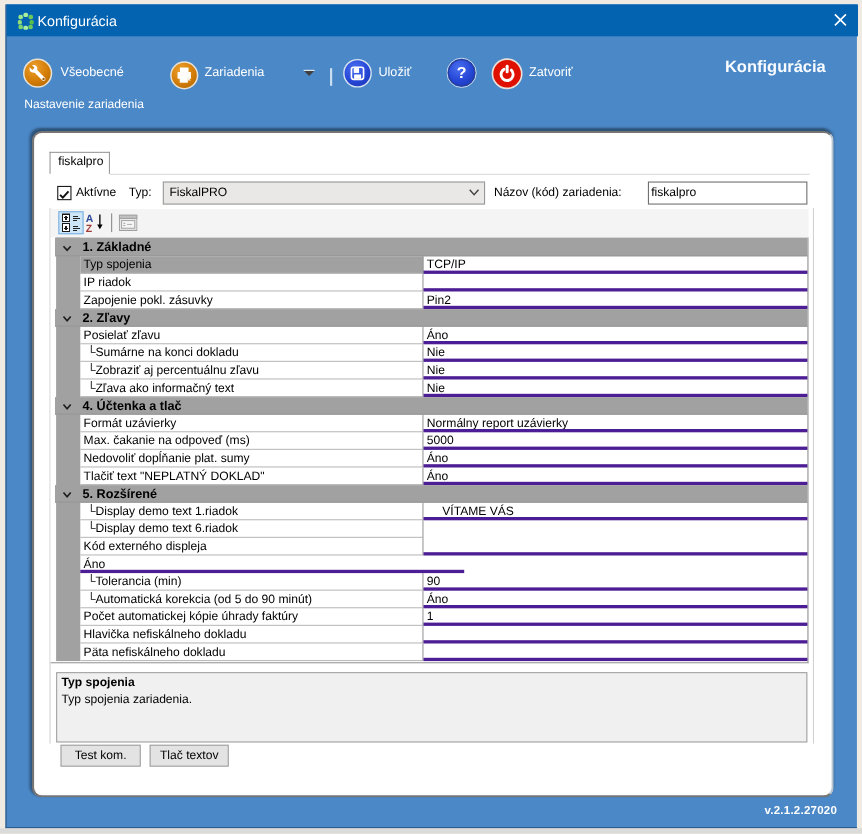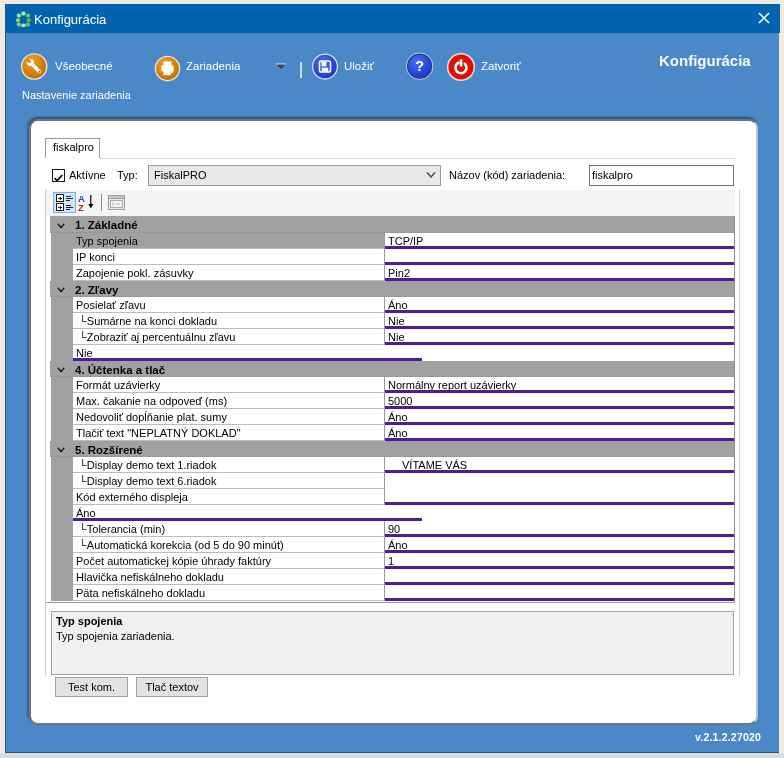--- a/index.html
+++ b/index.html
@@ -164,21 +164,21 @@
 <div class="grid">
 <div class="gcol"></div>
 <div class="crow h17"><svg class="chev" viewBox="0 0 8 6">
         <path d="M0.7 0.8 L4 4.6 L7.3 0.8" stroke="#1d1d1d" stroke-width="1.5" fill="none"></path>
       </svg>1. Základné</div>
 <div class="prow sel">
       <div class="nm">Typ spojenia</div>
       <div class="vl">TCP/IP</div>
     </div>
 <div class="prow">
-      <div class="nm">IP konci</div>
+      <div class="nm">IP riadok</div>
       <div class="vl"></div>
     </div>
 <div class="prow">
       <div class="nm">Zapojenie pokl. zásuvky</div>
       <div class="vl">Pin2</div>
     </div>
 <div class="crow"><svg class="chev" viewBox="0 0 8 6">
         <path d="M0.7 0.8 L4 4.6 L7.3 0.8" stroke="#1d1d1d" stroke-width="1.5" fill="none"></path>
       </svg>2. Zľavy</div>
 <div class="prow">
@@ -187,20 +187,21 @@
     </div>
 <div class="prow">
       <div class="nm sub2">└Sumárne na konci dokladu</div>
       <div class="vl">Nie</div>
     </div>
 <div class="prow">
       <div class="nm sub2">└Zobraziť aj percentuálnu zľavu</div>
       <div class="vl">Nie</div>
     </div>
 <div class="prow">
+      <div class="nm sub2">└Zľava ako informačný text</div>
       <div class="vl">Nie</div>
     </div>
 <div class="crow"><svg class="chev" viewBox="0 0 8 6">
         <path d="M0.7 0.8 L4 4.6 L7.3 0.8" stroke="#1d1d1d" stroke-width="1.5" fill="none"></path>
       </svg>4. Účtenka a tlač</div>
 <div class="prow">
       <div class="nm">Formát uzávierky</div>
       <div class="vl">Normálny report uzávierky</div>
     </div>
 <div class="prow">

